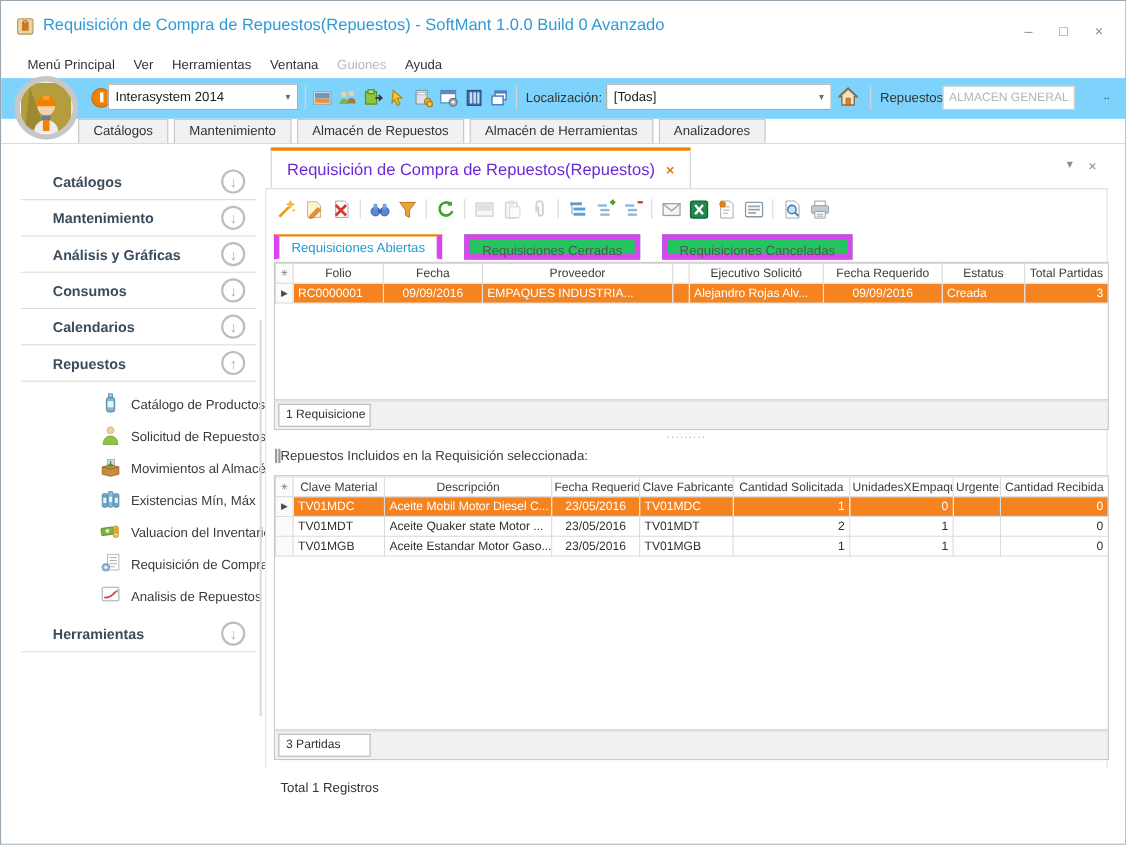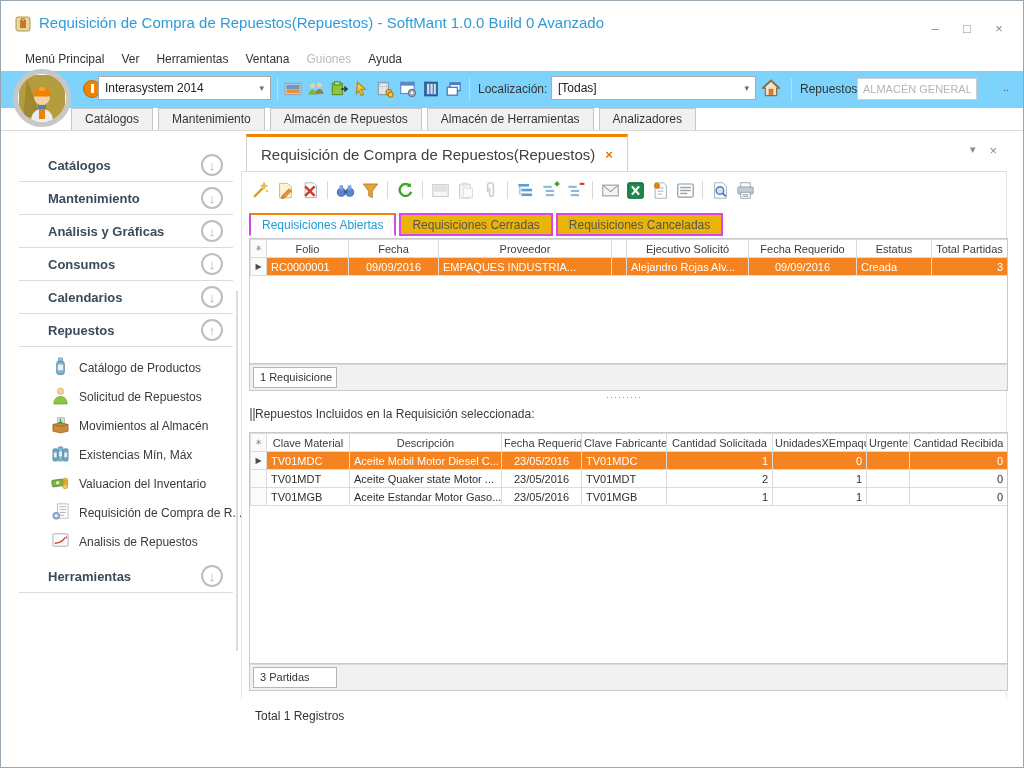--- a/index.html
+++ b/index.html
@@ -39,38 +39,38 @@
   .ribbon { position:absolute; top:107px; left:0; right:0; height:23px; padding-left:70px; display:flex; gap:5px; border-bottom:1px solid #dadada; }
   .ribbon-tab { height:22px; line-height:20px; padding:0 13px; border:1px solid #c6c6c6; border-bottom:none; background:#f1f1f1; font-size:12px; color:#333; white-space:nowrap; }
   
   .body { position:absolute; top:130px; left:0; right:0; bottom:42px; background:#fff; }
   
   .sidebar { position:absolute; left:0; top:0; width:240px; height:100%; background:#fff; padding-top:18px; }
   .side-section { position:relative; height:33px; margin:0 8px 0 18px; border-bottom:1px solid #dcdcdc; display:flex; align-items:center; padding-left:29px; }
   .side-section .sec-label { font-size:13px; font-weight:bold; color:#3a4b5c; }
   .sec-arrow { position:absolute; right:10px; top:5px; width:22px; height:22px; border:2px solid #bdbdbd; border-radius:50%; color:#9fb0ba; font-size:13px; font-weight:bold; text-align:center; line-height:20px; }
   .side-items { padding:6px 0 4px 0; }
-  .side-item { height:29px; display:flex; align-items:center; padding-left:50px; gap:9px; }
+  .side-item { height:29px; display:flex; align-items:center; padding-left:50px; gap:9px;margin-left:40px; }
   .side-item .it-label { font-size:12px; color:#3a3a3a; white-space:nowrap; }
   .side-scroll { position:absolute; right:3px; top:160px; width:2px; height:360px; background:#dcdcdc; }
   
   .main { position:absolute; left:240px; top:0; right:16px; bottom:0; background:#fff; }
   .doc-tabstrip { position:absolute; top:0; left:0; right:0; height:40px; }
   .doc-tab { position:absolute; left:5px; top:3px; height:37px; background:#fff; border:1px solid #d0d0d0; border-top:3px solid #f28200; border-bottom:none; display:flex; align-items:center; gap:10px; padding:0 14px; }
-  .doc-tab .dt-title { font-size:15px; color:#404040; white-space:nowrap; }
+  .doc-tab .dt-title { font-size:15px; color:#6d28d9; white-space:nowrap; }
   .doc-tab .dt-close { color:#e87500; font-size:13px; font-weight:bold; }
   .strip-ctrl { position:absolute; right:10px; top:12px; display:flex; gap:14px; color:#8c8c8c; }
   .strip-ctrl .sc { font-size:11px; }
   .doc-panel { position:absolute; top:40px; left:0; right:0; height:528px; border-top:1px solid #dcdcdc; border-left:1px solid #e3e3e3; border-right:1px solid #e3e3e3; background:#fff; }
   .doc-toolbar { height:36px; display:flex; align-items:center; gap:5px; padding-left:8px; }
   .dt-icon { width:20px; height:20px; display:flex; align-items:center; justify-content:center; }
   .dt-icon.disabled { opacity:.45; filter:grayscale(1); }
   .dt-sep { width:1px; height:18px; background:#d8d8d8; margin:0 2px; }
-  .inner-tabs { display:flex; gap:3px; margin:5px 0 0 7px; height:24px; }
-  .itab { height:23px; line-height:21px; padding:0 11px; font-size:12px; border:2px solid #d946ef; background:#eab308; color:#555; white-space:nowrap; }
+  .inner-tabs { display:flex; gap:20px; margin:5px 0 0 7px; height:24px; }
+  .itab { height:23px; line-height:21px; padding:0 11px; font-size:12px; border:5px solid #d946ef; background:#22c55e; color:#555; white-space:nowrap; }
   .itab.active { background:#fff; border-top:2px solid #f28200; color:#1e9bd7; border-bottom:1px solid #fff; margin-bottom:-1px; }
   .grid-wrap { margin-left:7px; width:759px; }
   .grid-box { border:1px solid #c9c9c9; background:#fff; overflow:hidden; }
   .grid-box.g1 { height:126px; margin-top:1px; }
   .grid-box.g2 { height:232px; }
   table.grid { border-collapse:collapse; table-layout:fixed; width:757px; font-size:11px; }
   .grid th { border:1px solid #dbdbdb; height:18px; font-weight:normal; color:#3c3c3c; background:#fff; overflow:hidden; white-space:nowrap; text-align:center; padding:0 2px; }
   .grid td { border:1px solid #dcdcdc; height:18px; padding:0 4px; color:#2e2e2e; overflow:hidden; white-space:nowrap; background:#fff; }
   .grid td.c { text-align:center; } .grid td.r { text-align:right; }
   .grid tr.selected td { background:#f5831f; color:#fff; }

